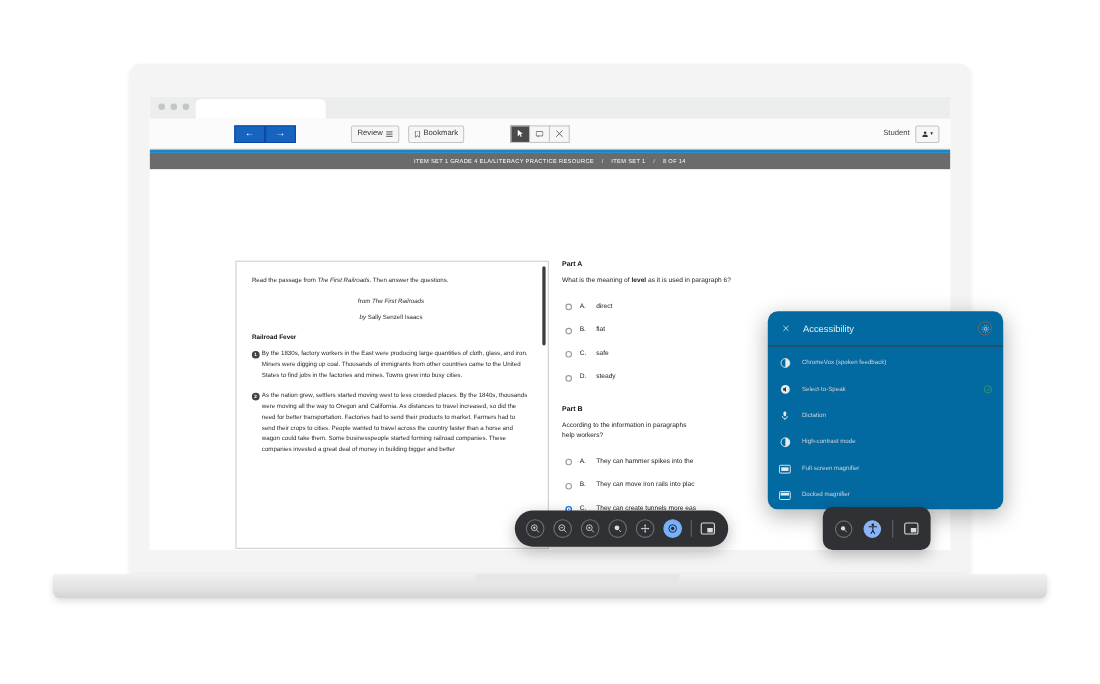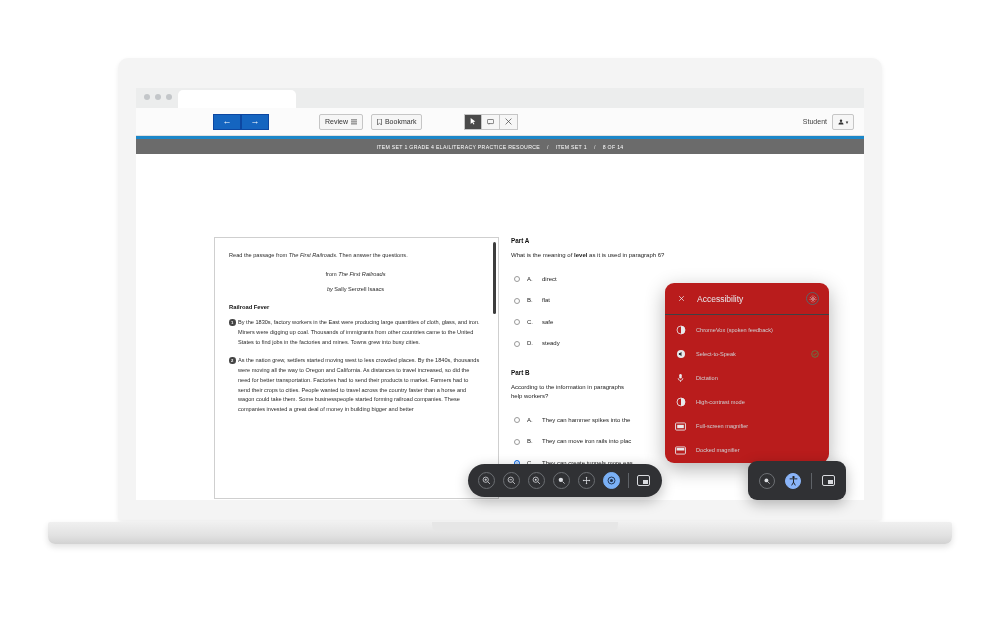--- a/index.html
+++ b/index.html
@@ -140,22 +140,22 @@
     width: 6px; height: 6px; border-radius: 50%;
     border: 1px solid #9a9a9a; background: #fff; margin-top: .5px; flex: none;
   }
   .radio.checked { border: 1px solid #1a73e8; background: #1a73e8; box-shadow: inset 0 0 0 1.3px #fff; }
   .opt-letter { font-size: 6px; color: #222; width: 8px; flex: none; }
   .opt-text { font-size: 6px; color: #222; white-space: nowrap; }
   .partb { margin-top: 22px; }
 
   
   .a11y-panel {
-    position: absolute; left: 665px; top: 283px; width: 164px; height: 180px;
-    background: #b91c1c; border-radius: 9px;
+    position: absolute; left: 698px; top: 283px; width: 214px; height: 180px;
+    background: #0369a1; border-radius: 9px;
     box-shadow: 0 6px 20px rgba(0,0,0,.3);
     overflow: hidden; z-index: 40;
   }
   .a11y-head { height: 31px; display: flex; align-items: center; padding: 0 10px; }
   .a11y-close {
     width: 13px; height: 13px; border-radius: 50%; color: #e8eaed;
     font-size: 8px; display: flex; align-items: center; justify-content: center;
   }
   .a11y-title { font-size: 8.5px; color: #e8eaed; margin-left: 9px; flex: 1; }
   .a11y-gear {

